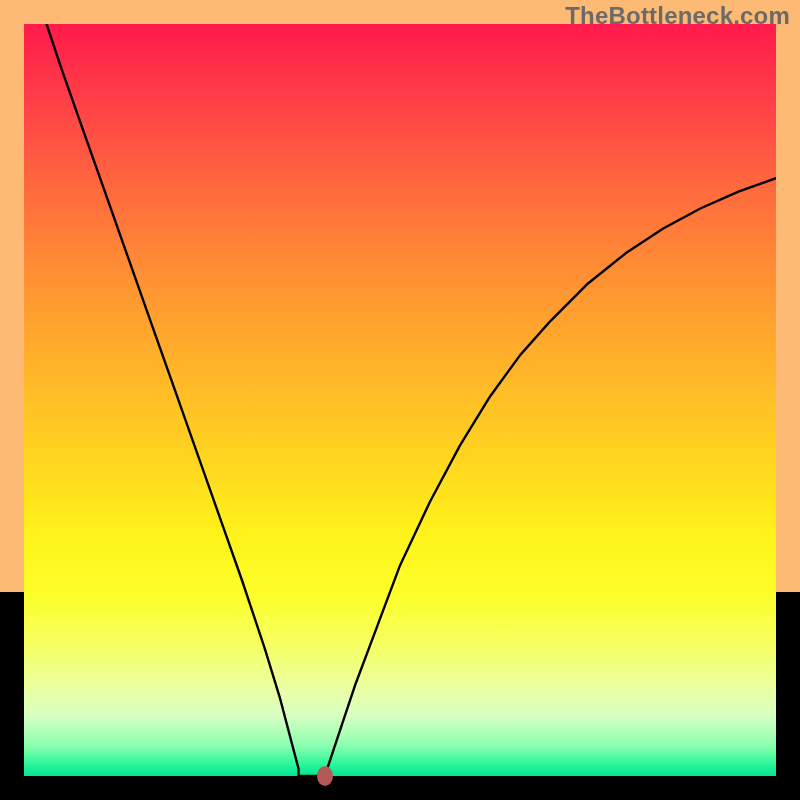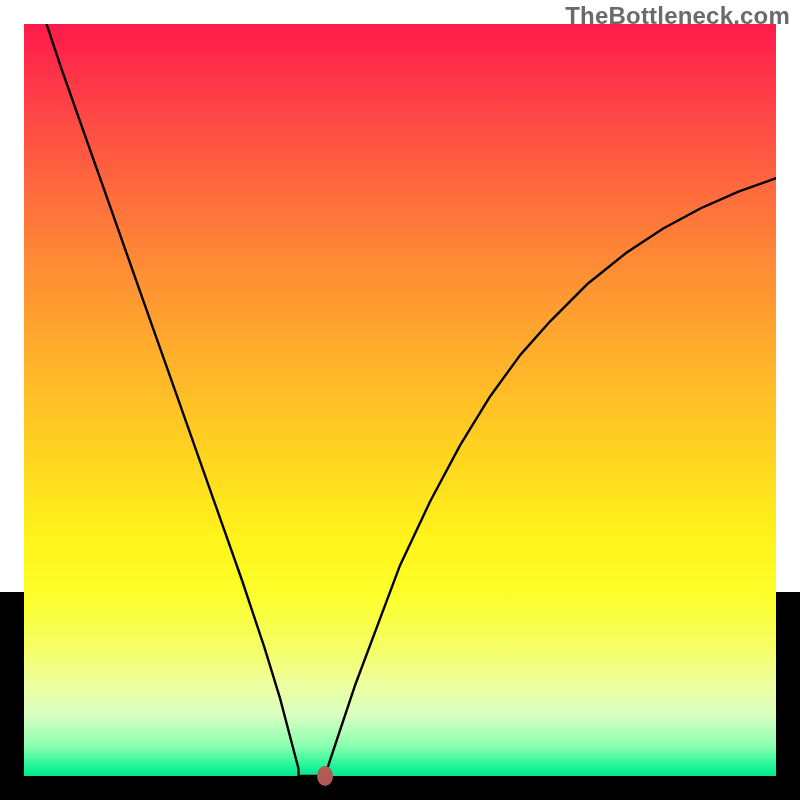--- a/index.html
+++ b/index.html
@@ -8,21 +8,21 @@
     width: 800px;
     height: 800px;
     background: #000;
     font-family: Arial, Helvetica, sans-serif;
     overflow: hidden;
   }
   .frame {
     position: relative;
     width: 800px;
     height: 592px;
-    background: #ffffff;
+    background: #fdba74;
   }
   .watermark {
     position: absolute;
     top: 2px;
     right: 10px;
     color: #6a6a6a;
     font-size: 24px;
     font-weight: 600;
     letter-spacing: 0.2px;
     z-index: 5;

